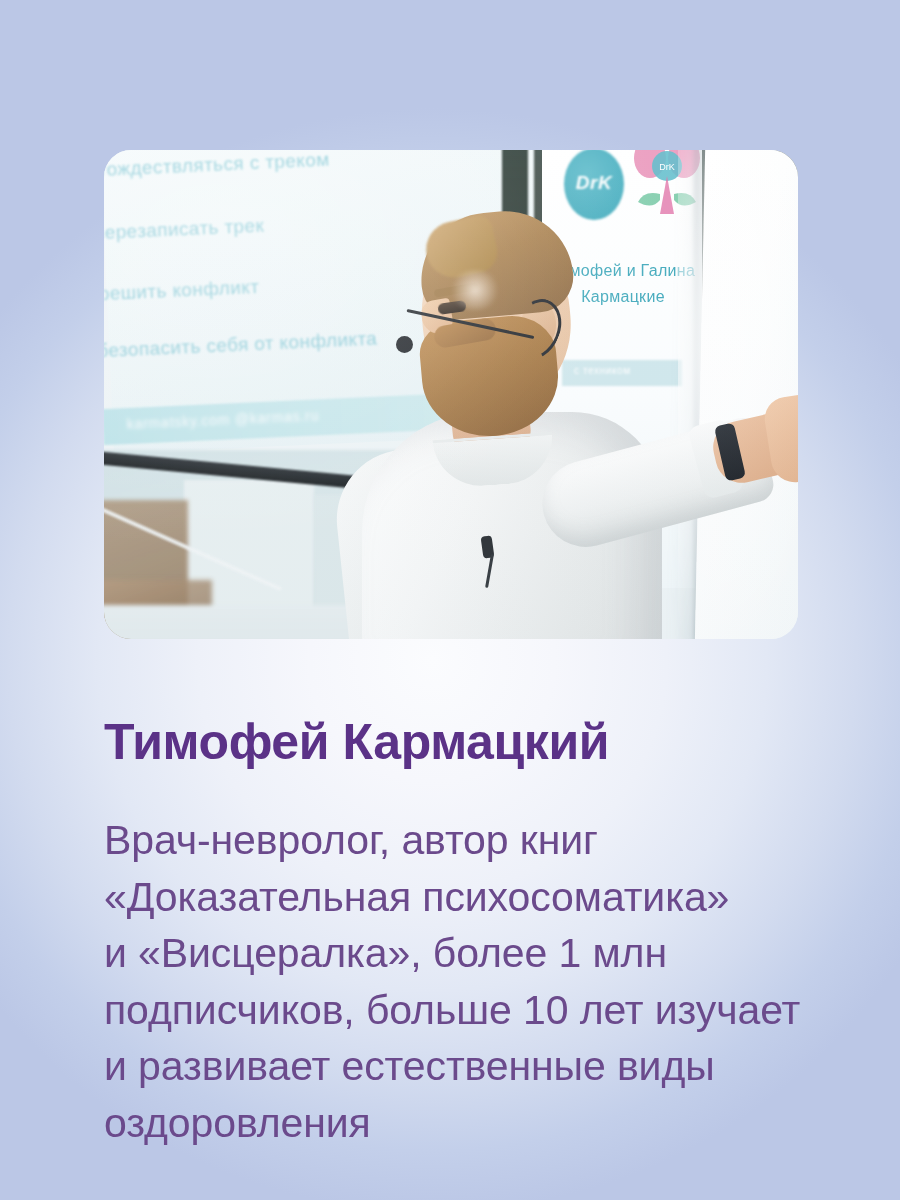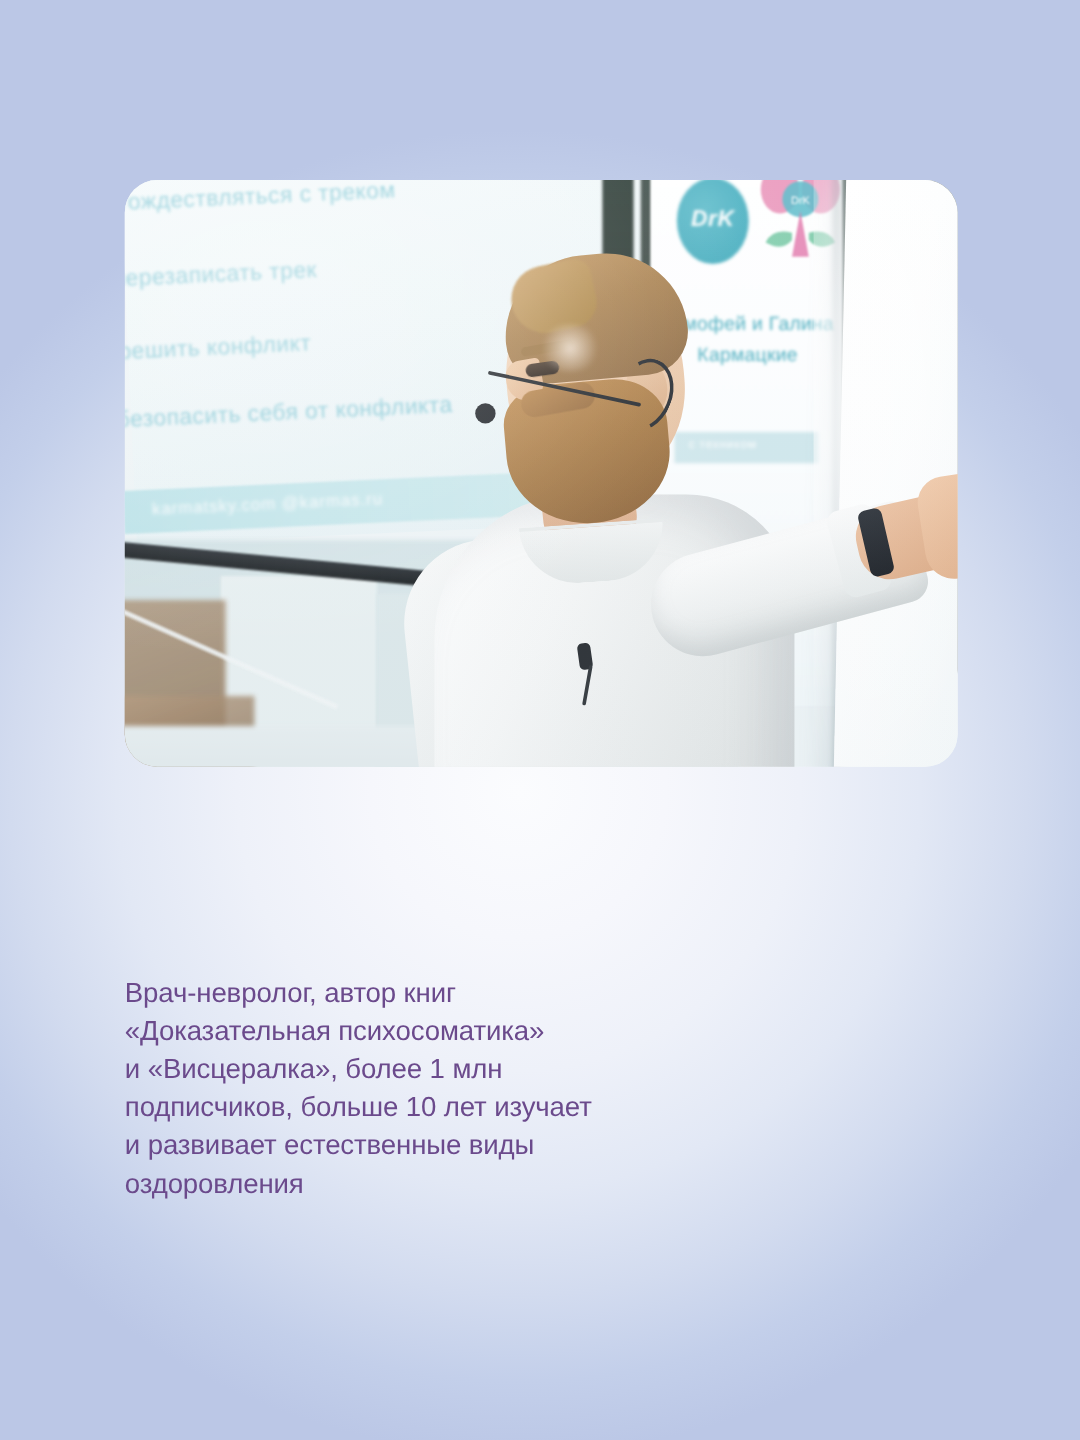--- a/index.html
+++ b/index.html
@@ -493,21 +493,21 @@
     white-space: nowrap;
   }
   .bio {
     position: absolute;
     left: 104px;
     top: 812px;
     width: 720px;
     margin: 0;
     color: #6b4a8c;
     font-family: "Liberation Sans", sans-serif;
-    font-size: 23px;
+    font-size: 41px;
     line-height: 1.38;
     letter-spacing: -0.1px;
     white-space: pre-line;
   }
 </style>
 </head>
 <body>
 
 <div class="card">
 
@@ -592,20 +592,21 @@
         <div class="mic-boom"></div>
         <div class="mic-head"></div>
         <div class="lav-mic"></div>
         <div class="lav-wire"></div>
       </div>
 
       <div class="photo-soft"></div>
     </div>
   </div>
 
+  <h1 class="title">Тимофей Кармацкий</h1>
   <p class="bio">Врач-невролог, автор книг
 «Доказательная психосоматика»
 и «Висцералка», более 1 млн
 подписчиков, больше 10 лет изучает
 и развивает естественные виды
 оздоровления</p>
 
 </div>
 
 </body></html>

